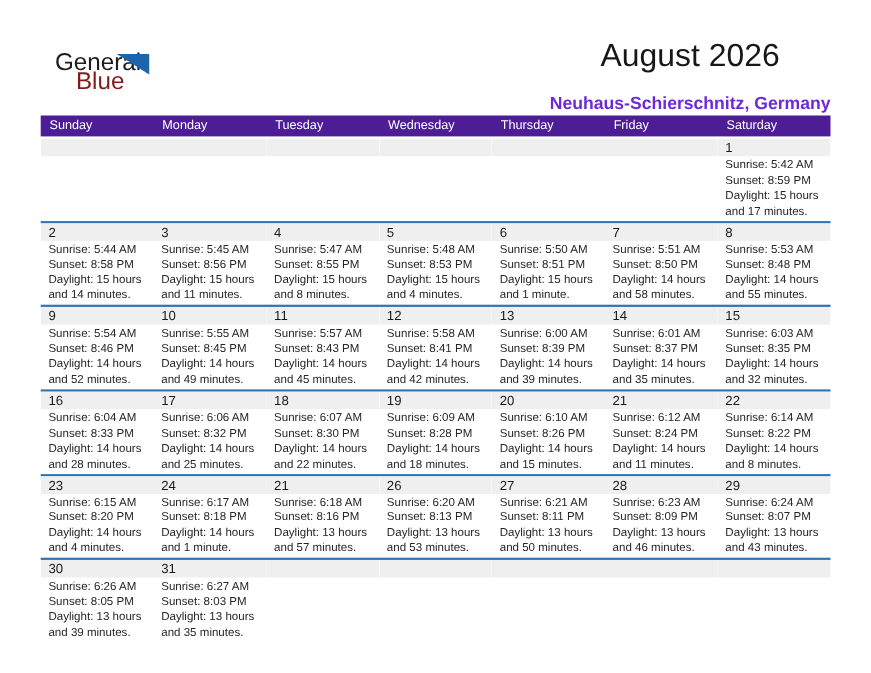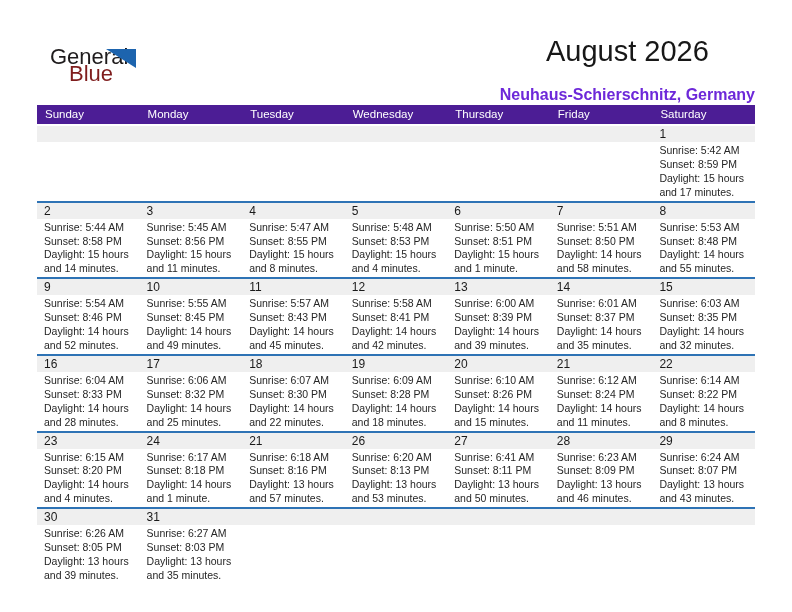--- a/index.html
+++ b/index.html
@@ -385,21 +385,21 @@
           <div class="details">
             <div>Sunrise: 6:20 AM</div>
             <div>Sunset: 8:13 PM</div>
             <div>Daylight: 13 hours</div>
             <div>and 53 minutes.</div>
           </div>
         </div>
         <div class="cell">
           <div class="daynum">27</div>
           <div class="details">
-            <div>Sunrise: 6:41 AM</div>
+            <div>Sunrise: 6:21 AM</div>
             <div>Sunset: 8:11 PM</div>
             <div>Daylight: 13 hours</div>
             <div>and 50 minutes.</div>
           </div>
         </div>
         <div class="cell">
           <div class="daynum">28</div>
           <div class="details">
             <div>Sunrise: 6:23 AM</div>
             <div>Sunset: 8:09 PM</div>

